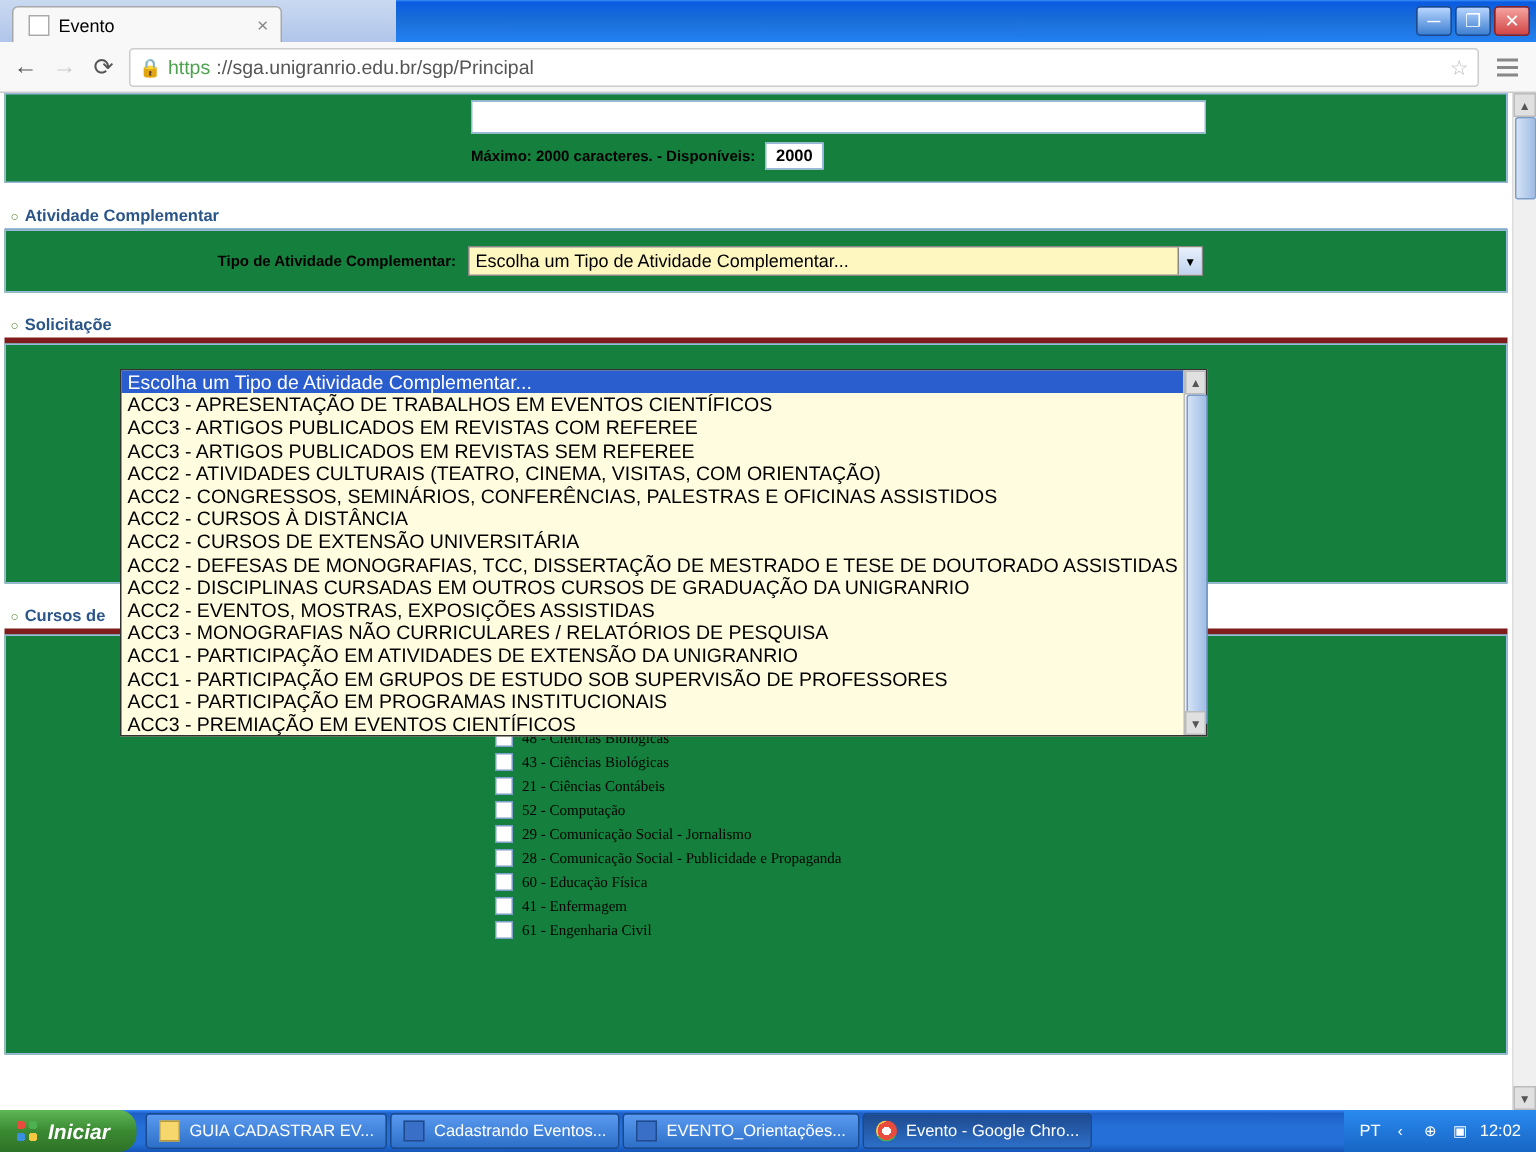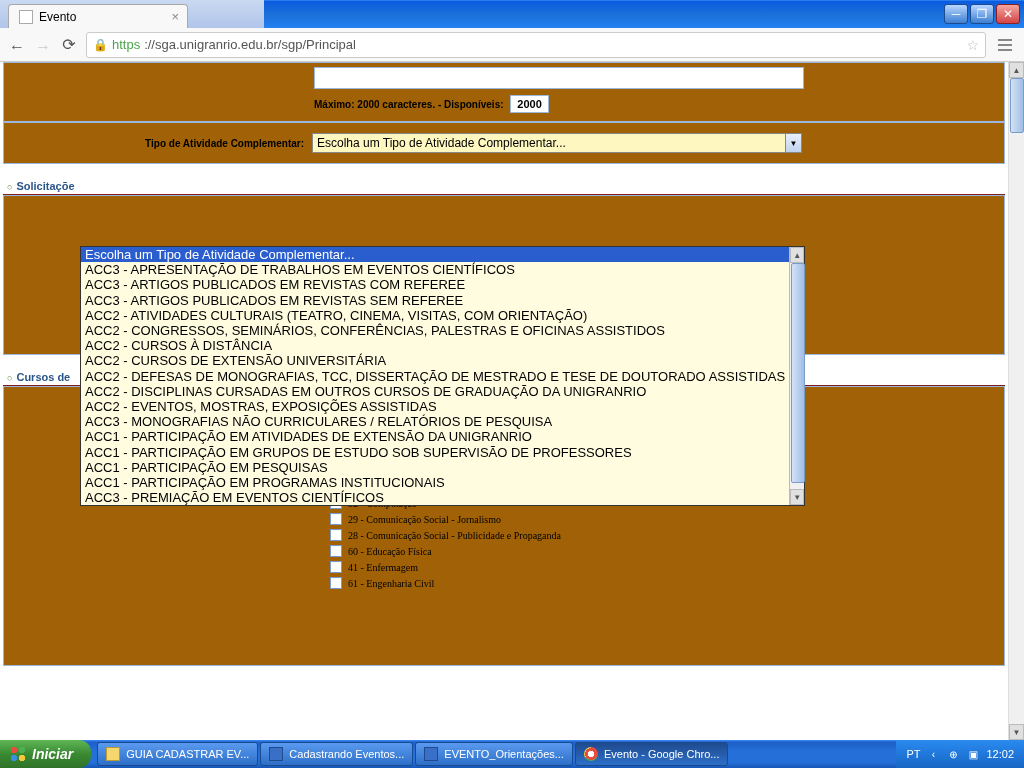--- a/index.html
+++ b/index.html
@@ -30,21 +30,21 @@
 .menu-icon span { display: block; width: 14px; height: 2px; background: #888; }
 
 
 .content { position: absolute; top: 62px; left: 0; right: 0; bottom: 28px; overflow: hidden; background: #fff; }
 .content-scroll { position: absolute; top: 0; left: 0; right: 16px; bottom: 0; }
 .content-scrollbar { position: absolute; top: 0; right: 0; width: 16px; bottom: 0; background: #f0f0f0; border-left: 1px solid #ddd; }
 .sb-arrow { height: 16px; background: #e0e0e0; border: 1px solid #bbb; display: flex; align-items: center; justify-content: center; font-size: 8px; color: #555; }
 .sb-thumb { position: absolute; top: 16px; width: 14px; left: 1px; height: 55px; background: linear-gradient(to right, #d4e2f5, #a0bde6); border: 1px solid #7a9cc9; border-radius: 2px; }
 
 
-.form-section { margin: 0 3px; background: #a16207; border: 1px solid #9ab8dd; padding: 6px 8px; }
+.form-section { margin: 0 3px; background: #15803d; border: 1px solid #9ab8dd; padding: 6px 8px; }
 .form-top { padding: 4px 0 8px; }
 .textarea-box { width: 490px; height: 22px; background: #fff; border: 1px solid #9ab8dd; margin-left: 310px; resize: both; }
 .max-label { font-size: 10px; font-weight: bold; margin-left: 310px; margin-top: 6px; }
 .char-box { display: inline-block; border: 1px solid #9ab8dd; padding: 2px 6px; background: #fff; margin-left: 4px; font-size: 11px; }
 
 .section-header { font-size: 11px; font-weight: bold; color: #2a5588; padding: 16px 4px 2px; border-bottom: 1px solid #9ab8dd; margin: 0 3px; }
 .section-header::before { content: "○"; color: #5a8a3a; margin-right: 4px; font-size: 9px; }
 
 .form-row { display: flex; align-items: center; padding: 4px 0; }
 .form-label { width: 300px; text-align: right; font-size: 10px; font-weight: bold; padding-right: 8px; }
@@ -57,21 +57,21 @@
 .dropdown-item { padding: 0px 4px; font-size: 13px; line-height: 15.2px; cursor: pointer; white-space: nowrap; overflow: hidden; }
 .dropdown-item.selected { background: #2a5dce; color: #fff; }
 .dd-scrollbar { width: 16px; background: #f0f0f0; border-left: 1px solid #bbb; position: relative; }
 .dd-thumb { position: absolute; top: 16px; width: 14px; left: 1px; height: 220px; background: linear-gradient(to right, #d4e2f5, #a0bde6); border: 1px solid #7a9cc9; border-radius: 2px; }
 
 
 .checkbox-area { margin-left: 318px; margin-top: 6px; font-family: Liberation Serif, serif; }
 .checkbox-row { display: flex; align-items: center; gap: 6px; padding: 2px 0; font-size: 10px; }
 .cb-box { width: 12px; height: 12px; border: 1px solid #7a9cc9; background: #fff; }
 
-.truncated-header { font-size: 11px; font-weight: bold; color: #2a5588; padding: 16px 4px 2px; border-bottom: 1px solid #7f1d1d; margin: 0 3px; }
+.truncated-header { font-size: 11px; font-weight: bold; color: #2a5588; padding: 16px 4px 2px; border-bottom: 4px solid #7f1d1d; margin: 0 3px; }
 .truncated-header::before { content: "○"; color: #5a8a3a; margin-right: 4px; font-size: 9px; }
 
 
 .taskbar { position: absolute; bottom: 0; left: 0; right: 0; height: 28px; background: linear-gradient(to bottom, #3c8bfd 0%, #1e5fc6 8%, #2470d8 40%, #2470d8 80%, #1655b8 100%); display: flex; align-items: center; }
 .start-btn { height: 28px; background: linear-gradient(to bottom, #5fb756 0%, #3a8a32 50%, #2f7228 100%); border-radius: 0 12px 12px 0; padding: 0 18px 0 10px; display: flex; align-items: center; gap: 6px; color: #fff; font-weight: bold; font-style: italic; font-size: 14px; cursor: pointer; }
 .start-logo { width: 16px; height: 16px; background:
   radial-gradient(circle at 4px 4px, #e84c3d 0 3px, transparent 3px),
   radial-gradient(circle at 12px 4px, #4cb050 0 3px, transparent 3px),
   radial-gradient(circle at 4px 12px, #3a8fe0 0 3px, transparent 3px),
   radial-gradient(circle at 12px 12px, #f5c842 0 3px, transparent 3px); }
@@ -126,20 +126,21 @@
   <div class="content-scroll">
 
     <div class="form-section form-top">
       <div class="textarea-box"></div>
       <div class="max-label">
         <span>Máximo: 2000 caracteres. - Disponíveis:</span>
         <span class="char-box">2000</span>
       </div>
     </div>
 
+    <div class="section-header">Atividade Complementar</div>
     <div class="form-section">
       <div class="form-row">
         <div class="form-label">Tipo de Atividade Complementar:</div>
         <div class="select-box">
           <span>Escolha um Tipo de Atividade Complementar...</span>
           <div class="select-arrow">▼</div>
         </div>
       </div>
     </div>
 
@@ -209,21 +210,20 @@
           <div class="dropdown-item">ACC2 - ATIVIDADES CULTURAIS (TEATRO, CINEMA, VISITAS, COM ORIENTAÇÃO)</div>
           <div class="dropdown-item">ACC2 - CONGRESSOS, SEMINÁRIOS, CONFERÊNCIAS, PALESTRAS E OFICINAS ASSISTIDOS</div>
           <div class="dropdown-item">ACC2 - CURSOS À DISTÂNCIA</div>
           <div class="dropdown-item">ACC2 - CURSOS DE EXTENSÃO UNIVERSITÁRIA</div>
           <div class="dropdown-item">ACC2 - DEFESAS DE MONOGRAFIAS, TCC, DISSERTAÇÃO DE MESTRADO E TESE DE DOUTORADO ASSISTIDAS</div>
           <div class="dropdown-item">ACC2 - DISCIPLINAS CURSADAS EM OUTROS CURSOS DE GRADUAÇÃO DA UNIGRANRIO</div>
           <div class="dropdown-item">ACC2 - EVENTOS, MOSTRAS, EXPOSIÇÕES ASSISTIDAS</div>
           <div class="dropdown-item">ACC3 - MONOGRAFIAS NÃO CURRICULARES / RELATÓRIOS DE PESQUISA</div>
           <div class="dropdown-item">ACC1 - PARTICIPAÇÃO EM ATIVIDADES DE EXTENSÃO DA UNIGRANRIO</div>
           <div class="dropdown-item">ACC1 - PARTICIPAÇÃO EM GRUPOS DE ESTUDO SOB SUPERVISÃO DE PROFESSORES</div>
-          <div class="dropdown-item">ACC1 - PARTICIPAÇÃO EM PESQUISAS</div>
           <div class="dropdown-item">ACC1 - PARTICIPAÇÃO EM PROGRAMAS INSTITUCIONAIS</div>
           <div class="dropdown-item">ACC3 - PREMIAÇÃO EM EVENTOS CIENTÍFICOS</div>
         </div>
       <div class="dd-scrollbar">
         <div class="sb-arrow">▲</div>
         <div class="dd-thumb"></div>
         <div class="sb-arrow" style="position:absolute;bottom:0;width:100%">▼</div>
       </div>
     </div>
 

